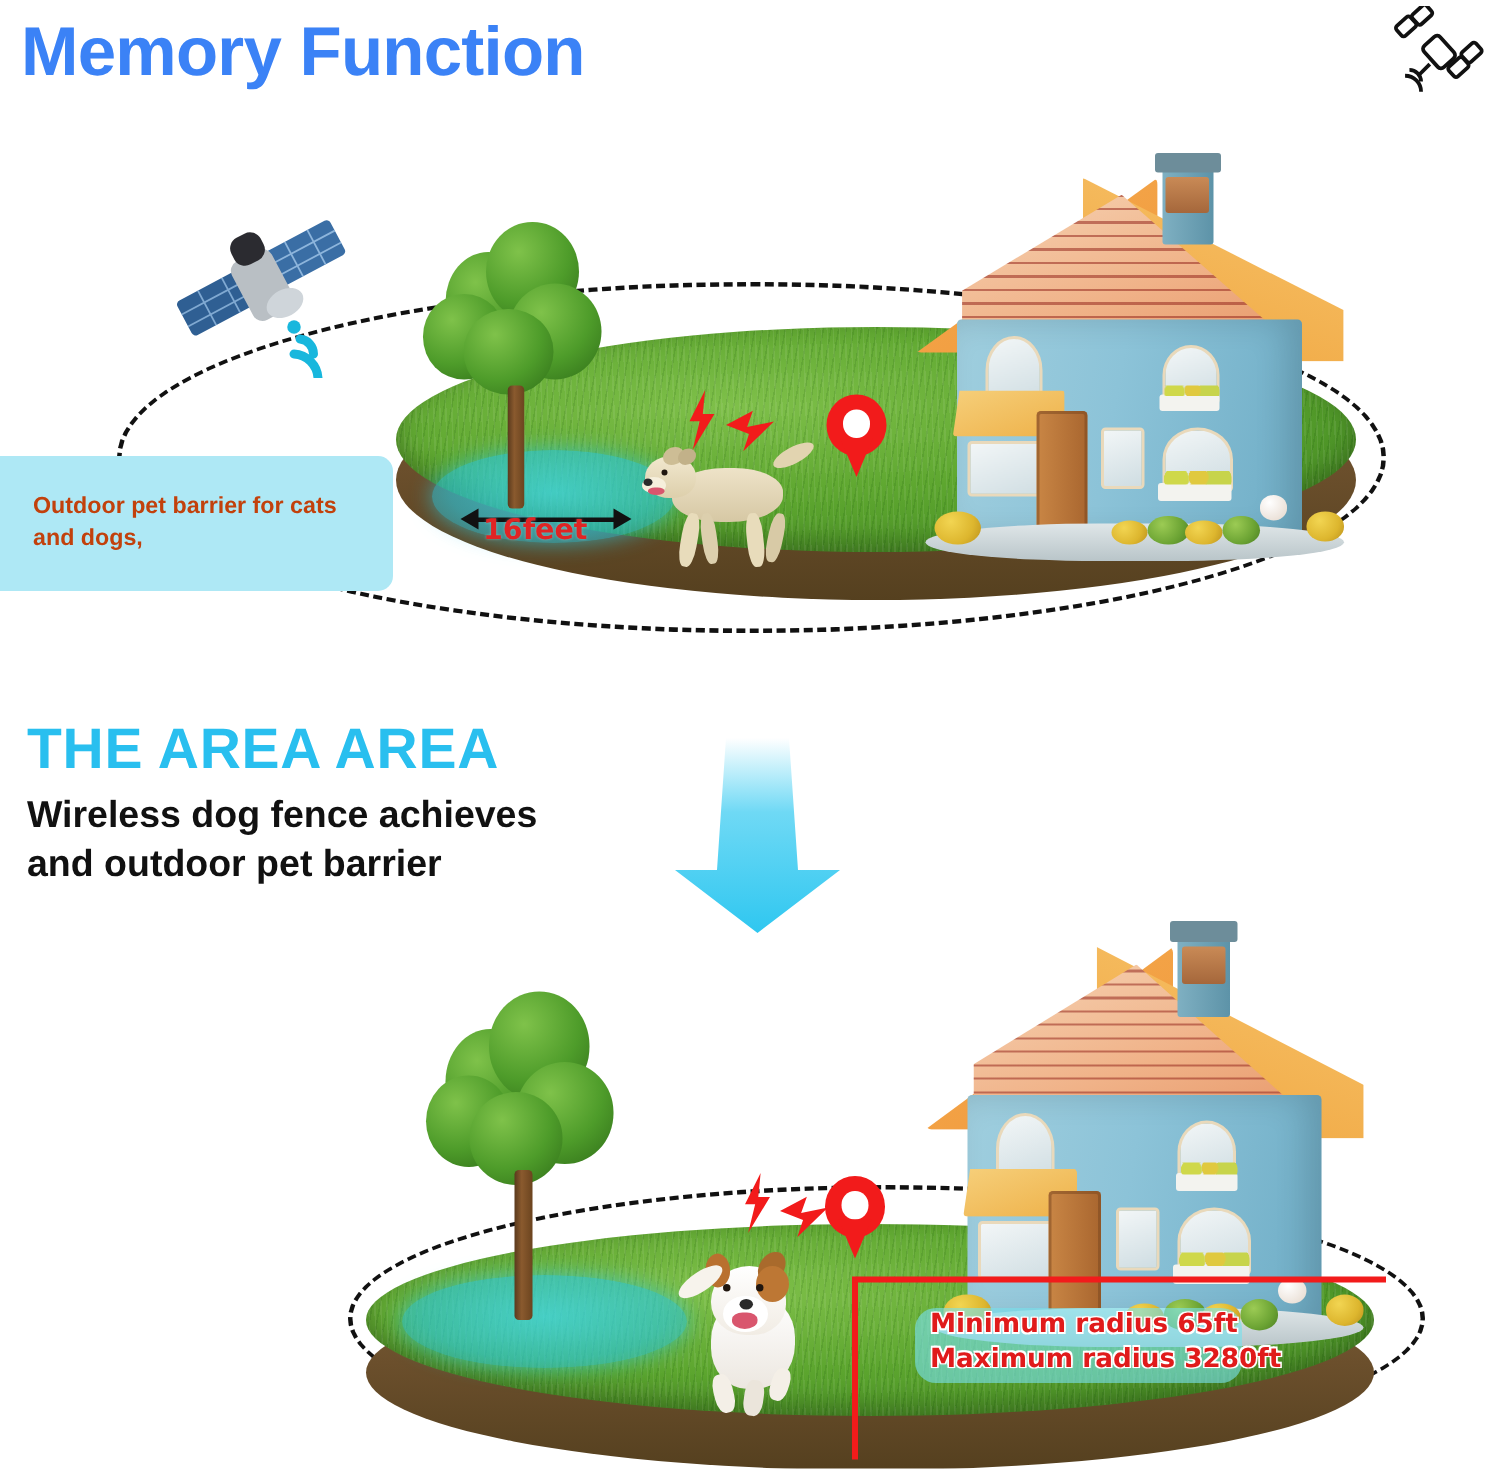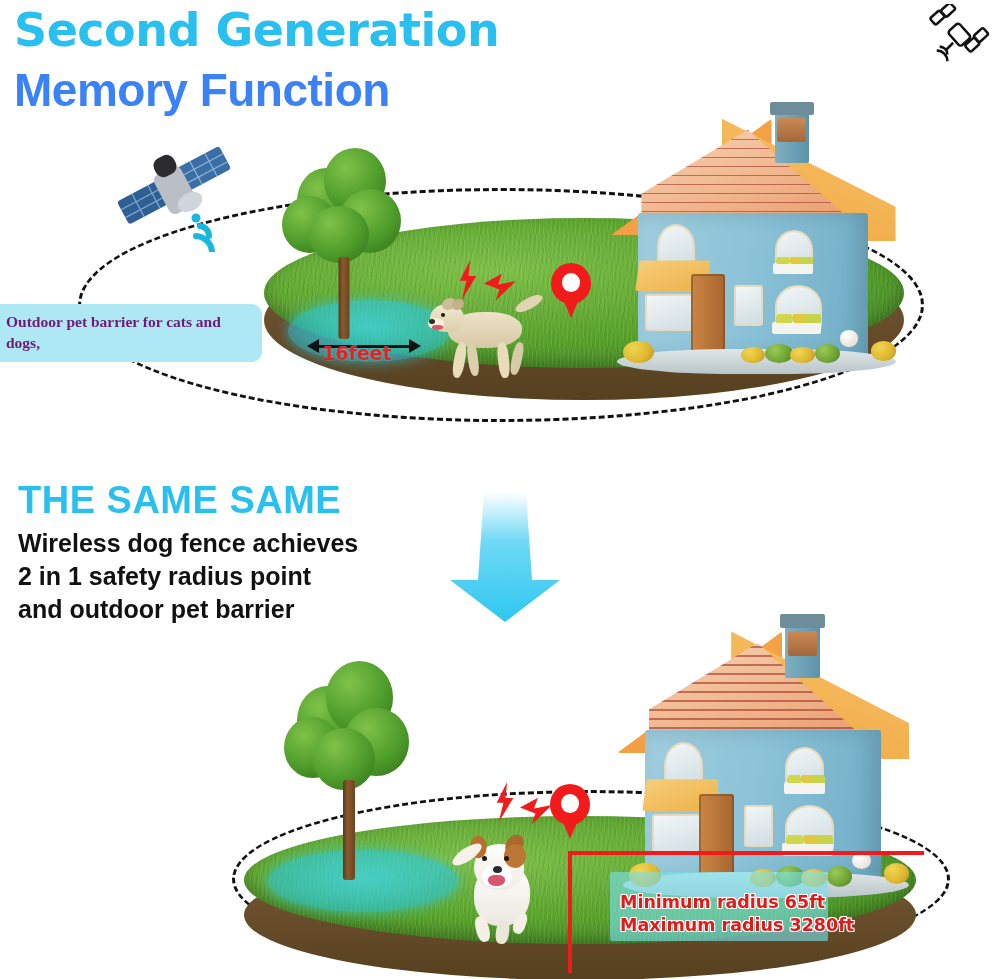--- a/index.html
+++ b/index.html
@@ -190,22 +190,22 @@
   .bolt.b2{clip-path:polygon(0 38%,56% 6%,44% 42%,100% 30%,36% 96%,48% 58%);}
 
   
   .callout{
     position:absolute;background:#AEE8F5;
     border-radius:0 10px 10px 0;
     padding:8px 12px 9px 6px;
     box-sizing:border-box;
   }
   .callout p{
-    margin:0;font-size:15.5px;line-height:20.5px;font-weight:bold;color:#701a75;
-    font-family:Liberation Serif, serif;
+    margin:16px;font-size:15.5px;line-height:20.5px;font-weight:bold;color:#c2410c;
+    font-family:Liberation Sans, sans-serif;
   }
 
   
   .measure{position:absolute;height:3px;background:#111;}
   .measure::before,.measure::after{
     content:"";position:absolute;top:-6px;width:0;height:0;
     border-top:7.5px solid transparent;border-bottom:7.5px solid transparent;
   }
   .measure::before{left:-11px;border-right:12px solid #111;}
   .measure::after{right:-11px;border-left:12px solid #111;}
@@ -227,40 +227,39 @@
     margin:0;font-size:25px;line-height:33px;color:#111;white-space:nowrap;
     font-family:"Liberation Sans", sans-serif;
   }
   .down-arrow{position:absolute;}
 
   
   .rline{position:absolute;background:#f21b1b;}
   .radius-banner{
     position:absolute;
     background:rgba(120,225,235,.62);
-    padding:19px 10px 4px 10px;border-radius:2px;box-sizing:border-box;
+    padding:0 10px 4px 10px;border-radius:14px;box-sizing:border-box;
   }
   .radius-banner div{
     font-size:17.5px;line-height:23px;font-weight:bold;color:#e01b1b;
     font-family:"DejaVu Sans", sans-serif;white-space:nowrap;
     -webkit-text-stroke:0.6px #ffffff;
     paint-order:stroke fill;
     text-shadow:
       -1px -1px 0 #fff, 1px -1px 0 #fff, -1px 1px 0 #fff, 1px 1px 0 #fff,
       0 0 2px #fff;
   }
 </style>
 </head>
 <body>
 
 <div class="stage">
 
   <div class="headline-wrap">
     <div class="headline-row">
-      <span class="headline-main">Second Generation</span>
     </div>
     <div class="headline-main2">Memory Function</div>
   </div>
 
   <svg class="sat-outline" viewBox="0 0 64 64">
     <g fill="none" stroke="#111" stroke-width="2.6" stroke-linejoin="round">
       <rect x="25" y="22" width="15" height="20" rx="3" transform="rotate(-42 32 32)"></rect>
       <rect x="3" y="10" width="13" height="9" rx="2" transform="rotate(-42 9 14)"></rect>
       <rect x="14" y="2" width="13" height="9" rx="2" transform="rotate(-42 20 6)"></rect>
       <rect x="39" y="38" width="13" height="9" rx="2" transform="rotate(-42 45 42)"></rect>
@@ -369,24 +368,23 @@
         </g>
         <circle cx="88" cy="78" r="4.5" fill="#18b7dd"></circle>
       </g>
     </svg>
 
     <div class="callout" style="left:0;top:204px;width:262px;">
       <p>Outdoor pet barrier for cats and dogs,</p>
     </div>
   </div>
 
-  <div class="mid-title" style="left:18px;top:478px;">THE SAME SAME</div>
+  <div class="mid-title" style="left:18px;top:478px;">THE AREA AREA</div>
   <div class="mid-body" style="left:18px;top:527px;">
     <p>Wireless dog fence achieves</p>
-    <p>2 in 1 safety radius point</p>
     <p>and outdoor pet barrier</p>
   </div>
 
   <svg class="down-arrow" style="left:446px;top:492px;width:118px;height:130px;" viewBox="0 0 118 130">
     <defs>
       <linearGradient id="arrGrad" x1="0" y1="0" x2="0" y2="1">
         <stop offset="0%" stop-color="#ffffff"></stop>
         <stop offset="38%" stop-color="#6fd9f5"></stop>
         <stop offset="100%" stop-color="#2FC7F0"></stop>
       </linearGradient>

